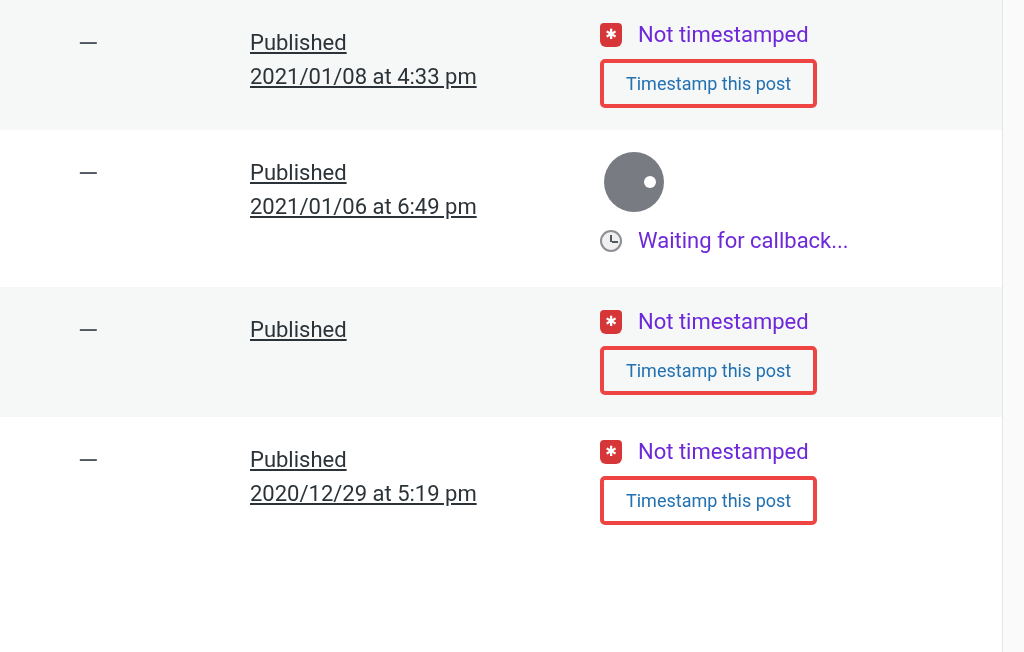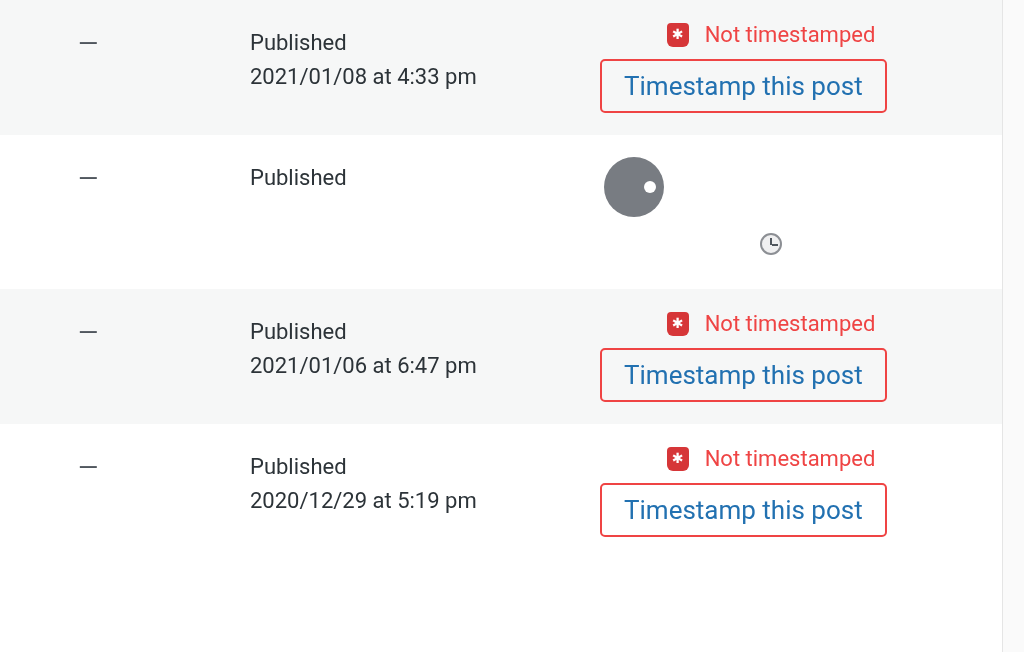--- a/index.html
+++ b/index.html
@@ -41,32 +41,32 @@
       padding-left: 78px;
       padding-top: 6px;
       color: #50575e;
       font-size: 26px;
     }
     .col-date {
       width: 350px;
       padding-top: 4px;
       color: #2c3338;
       line-height: 1.55;
+      text-decoration: underline;
     }
     .col-stamp {
       flex: 1;
       padding-right: 60px;
     }
     .status-line {
       display: flex;
       align-items: center;
       gap: 16px;
       margin-bottom: 12px;
-      color: #ef4444;
-      justify-content: center;
+      color: #6d28d9;
     }
     .icon-badge {
       width: 22px;
       height: 24px;
       background: #d63638;
       border-radius: 4px 4px 6px 6px;
       position: relative;
       display: inline-block;
       flex-shrink: 0;
     }
@@ -103,24 +103,24 @@
       content: "";
       position: absolute;
       width: 6px;
       height: 2px;
       background: #50575e;
       top: 9px;
       left: 10px;
     }
     .btn {
       display: inline-block;
-      border: 2px solid #ef4444;
+      border: 4px solid #ef4444;
       color: #2271b1;
       background: transparent;
-      font-size: 26px;
+      font-size: 18px;
       padding: 10px 22px;
       border-radius: 5px;
       cursor: pointer;
       font-family: inherit;
     }
     .spinner {
       width: 60px;
       height: 60px;
       border-radius: 50%;
       background: #787c82;
@@ -164,36 +164,37 @@
       <button class="btn">Timestamp this post</button>
     </div>
   </div>
 
   <div class="row">
     <div class="col-title">
       <span class="dash">—</span>
     </div>
     <div class="col-date">
       <div>Published</div>
+      <div>2021/01/06 at 6:49 pm</div>
     </div>
     <div class="col-stamp">
       <div class="spinner"></div>
       <div class="status-line">
         <span class="icon-clock"></span>
+        <span>Waiting for callback...</span>
       </div>
     </div>
   </div>
 
   <div class="row alt">
     <div class="col-title">
       <span class="dash">—</span>
     </div>
     <div class="col-date">
       <div>Published</div>
-      <div>2021/01/06 at 6:47 pm</div>
     </div>
     <div class="col-stamp">
       <div class="status-line">
         <span class="icon-badge"></span>
         <span>Not timestamped</span>
       </div>
       <button class="btn">Timestamp this post</button>
     </div>
   </div>
 

